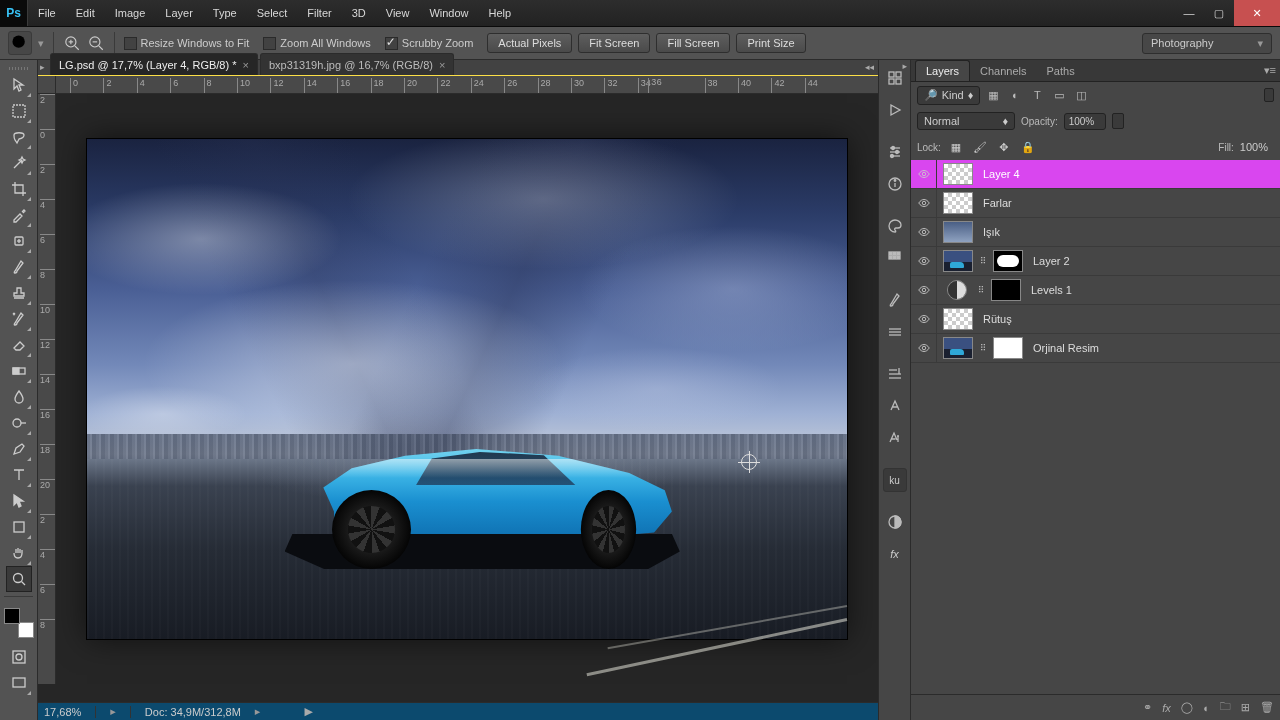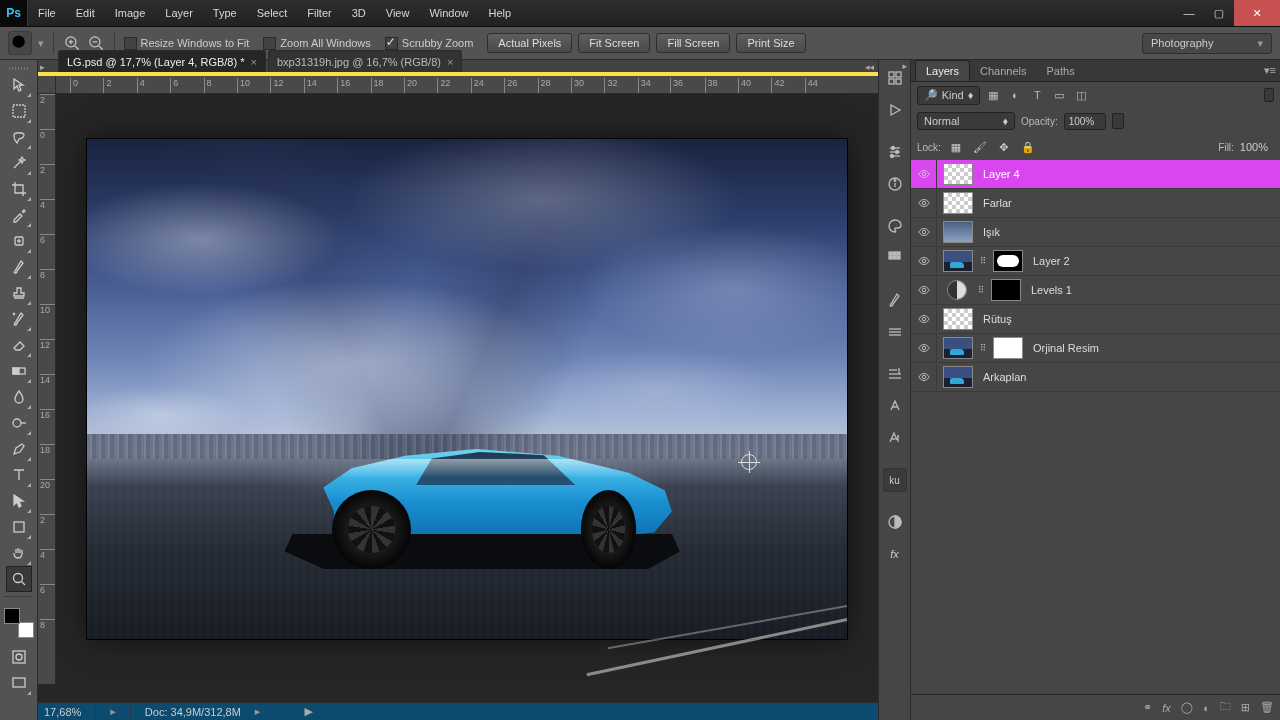--- a/index.html
+++ b/index.html
@@ -34,21 +34,21 @@
 .tbtn.sel { background:#3a3a3a; border:1px solid #222;}
 .tbtn svg { width:16px; height:16px; stroke:#ccc; fill:none; stroke-width:1.3;}
 .tbtn .tri{position:absolute;right:1px;bottom:1px;width:0;height:0;border-left:4px solid transparent;border-bottom:4px solid #aaa;}
 .fgbg{position:relative;width:30px;height:30px;margin:6px auto;}
 .fgbg .sw{position:absolute;width:16px;height:16px;border:1px solid #888;}
 .fgbg .fg{background:#000;top:0;left:0;z-index:2;}
 .fgbg .bg{background:#fff;bottom:0;right:0;}
 
 
 .docarea { flex:1; background:#262626; display:flex; flex-direction:column; position:relative;}
-.doctabs { height:16px; background:#424242; display:flex; align-items:flex-end; border-bottom:4px solid #fde047; padding-left:20px;}
+.doctabs { height:16px; background:#424242; display:flex; align-items:flex-end; border-bottom:1px solid #fde047; padding-left:12px;}
 .doctab { height:22px; padding:0 8px; display:flex; align-items:center; gap:6px; color:#bbb; border:1px solid #2b2b2b; border-bottom:none; background:#333; border-radius:3px 3px 0 0; margin-right:2px;}
 .doctab.active { background:#262626; color:#eee; }
 .doctab .x{color:#999;}
 .collapse-arrow{position:absolute;right:4px;top:2px;color:#aaa;font-size:9px;}
 .collapse-left{position:absolute;left:2px;top:2px;color:#aaa;font-size:9px;}
 
 .canvas-wrap{flex:1;display:flex;position:relative;}
 .ruler-h{position:absolute;top:0;left:18px;right:0;height:18px;background:#494949;border-bottom:1px solid #2b2b2b;overflow:hidden;}
 .ruler-v{position:absolute;top:18px;left:0;width:18px;bottom:18px;background:#494949;border-right:1px solid #2b2b2b;overflow:hidden;}
 .ruler-corner{position:absolute;top:0;left:0;width:18px;height:18px;background:#494949;border-right:1px solid #2b2b2b;border-bottom:1px solid #2b2b2b;}
@@ -393,21 +393,21 @@
           <div class="tick" style="left: 281.2px;">16</div>
           <div class="tick" style="left: 314.6px;">18</div>
           <div class="tick" style="left: 348px;">20</div>
           <div class="tick" style="left: 381.4px;">22</div>
           <div class="tick" style="left: 414.8px;">24</div>
           <div class="tick" style="left: 448.2px;">26</div>
           <div class="tick" style="left: 481.6px;">28</div>
           <div class="tick" style="left: 515px;">30</div>
           <div class="tick" style="left: 548.4px;">32</div>
           <div class="tick" style="left: 581.8px;">34</div>
-          <div class="tick" style="left: 614px;">36</div>
+          <div class="tick" style="left: 592px; font-family: Liberation Mono, monospace;">36</div>
           <div class="tick" style="left: 648.6px;">38</div>
           <div class="tick" style="left: 682px;">40</div>
           <div class="tick" style="left: 715.4px;">42</div>
           <div class="tick" style="left: 748.8px;">44</div>
         </div>
       <div class="ruler-v" id="rulerv">
           <div class="tick" style="top: 0px;">2</div>
           <div class="tick" style="top: 35px;">0</div>
           <div class="tick" style="top: 70px;">2</div>
           <div class="tick" style="top: 105px;">4</div>
@@ -660,30 +660,20 @@
             <svg viewBox="0 0 16 16">
               <path d="M2 8c2-3 4-4 6-4s4 1 6 4c-2 3-4 4-6 4s-4-1-6-4z"></path>
               <circle cx="8" cy="8" r="2"></circle>
             </svg>
           </div>
           <div class="thumb skycar"></div>
           <div class="link">⠿</div>
           <div class="mask " style="background:#fff"></div>
           <span class="lname">Orjinal Resim</span>
         </div>
-        <div class="layer">
-          <div class="eye">
-            <svg viewBox="0 0 16 16">
-              <path d="M2 8c2-3 4-4 6-4s4 1 6 4c-2 3-4 4-6 4s-4-1-6-4z"></path>
-              <circle cx="8" cy="8" r="2"></circle>
-            </svg>
-          </div>
-          <div class="thumb skycar"></div>
-          <span class="lname">Arkaplan</span>
-        </div>
       </div>
     <div class="layerfoot">
       <span class="fi">⚭</span>
       <span class="fi" style="font-style:italic">fx</span>
       <span class="fi">◯</span>
       <span class="fi">◐</span>
       <span class="fi">🗀</span>
       <span class="fi">⊞</span>
       <span class="fi">🗑</span>
     </div>

